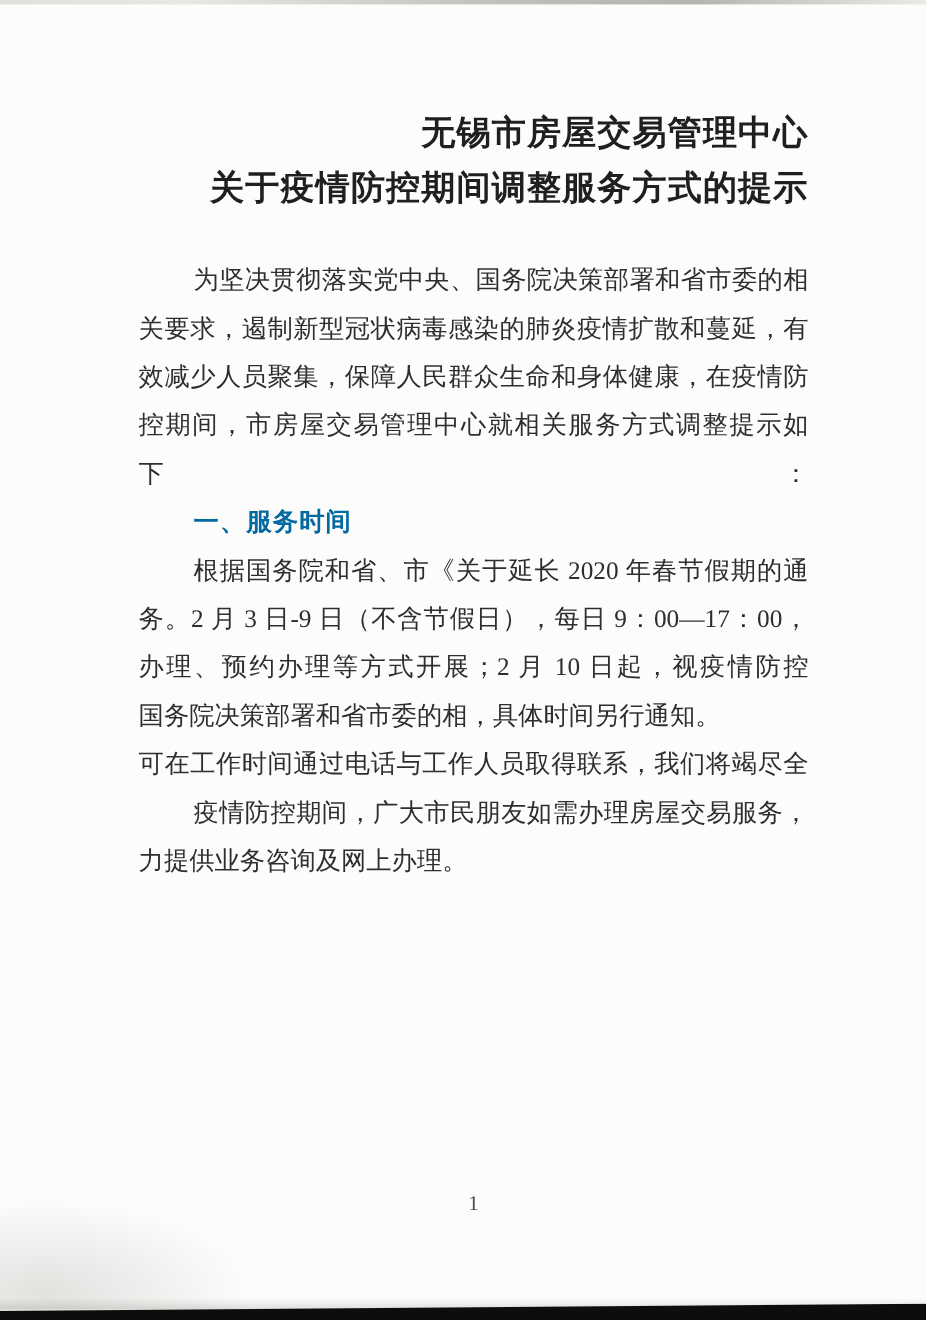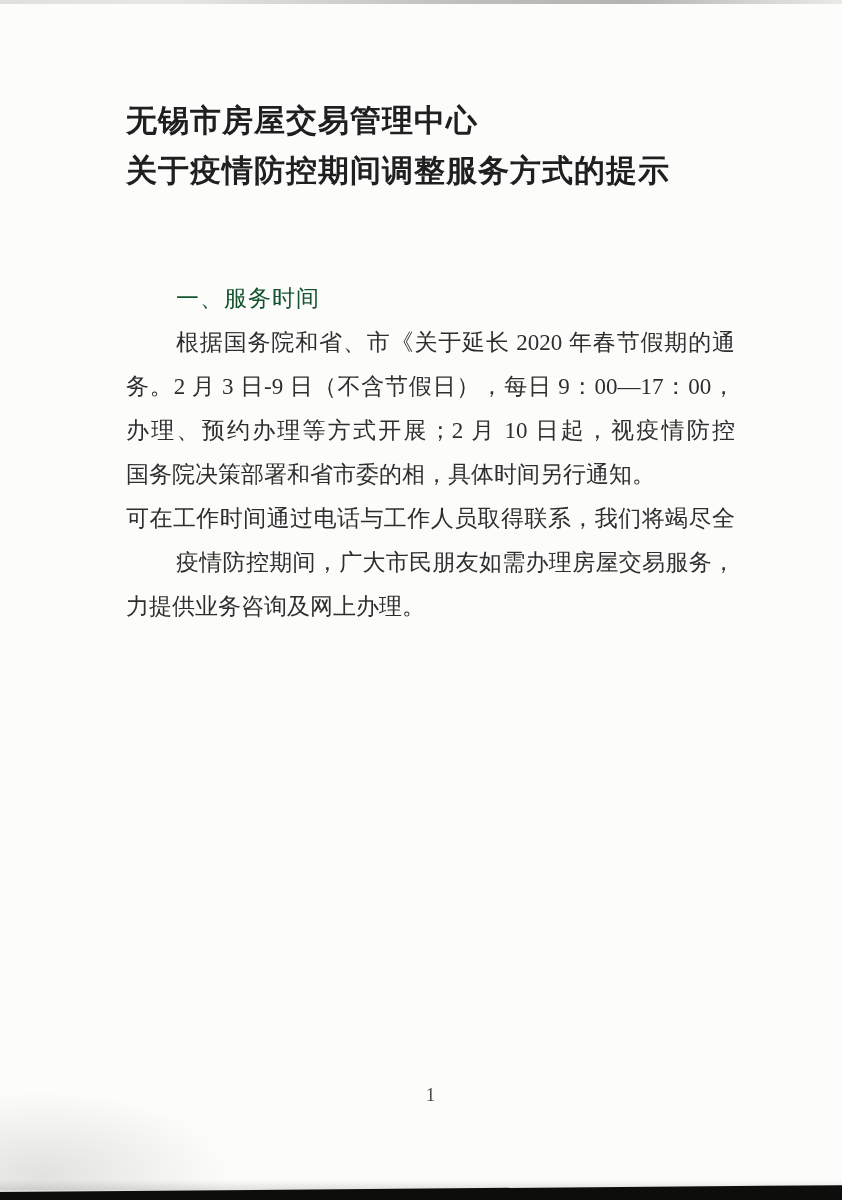--- a/index.html
+++ b/index.html
@@ -47,21 +47,21 @@
     position: absolute;
     left: 0; bottom: 10px;
     width: 230px; height: 100px;
     background: radial-gradient(ellipse at 18% 85%, rgba(120,120,112,0.20), rgba(120,120,112,0) 70%);
   }
   .title-block {
     position: absolute;
     top: 96px;
     left: 126px;
     width: 609px;
-    text-align: left;
+    text-align: right;
     font-family: "Liberation Sans", "DejaVu Sans", sans-serif;
     font-weight: bold;
     color: #1f1f1f;
   }
   .title-line {
     font-size: 31px;
     line-height: 50px;
     letter-spacing: 1px;
     white-space: nowrap;
   }
@@ -81,22 +81,22 @@
     text-align: justify;
     text-align-last: justify;
     white-space: normal;
   }
   .indent {
     text-indent: 50px;
   }
   .heading {
     height: 44px;
     line-height: 44px;
-    font-weight: normal;
-    color: #14532d;
+    font-weight: bold;
+    color: #0369a1;
     text-indent: 50px;
     letter-spacing: 1px;
   }
   .heading-1 { margin-top: 44px; }
   .heading-2 { margin-top: 49px; }
   .page-number {
     position: absolute;
     top: 1084px;
     left: 126px;
     width: 609px;
@@ -113,20 +113,26 @@
 
   <div class="top-edge"></div>
 
   <div class="title-block">
     <div class="title-line">无锡市房屋交易管理中心</div>
     <div class="title-line">关于疫情防控期间调整服务方式的提示</div>
   </div>
 
   <div class="content">
 
+    <div>
+      <div class="line justify indent">为坚决贯彻落实党中央、国务院决策部署和省市委的相</div>
+      <div class="line justify">关要求，遏制新型冠状病毒感染的肺炎疫情扩散和蔓延，有</div>
+      <div class="line justify">效减少人员聚集，保障人民群众生命和身体健康，在疫情防</div>
+      <div class="line justify">控期间，市房屋交易管理中心就相关服务方式调整提示如下：</div>
+    </div>
 
     <div class="heading heading-1">一、服务时间</div>
 
     <div>
       <div class="line justify indent">根据国务院和省、市《关于延长 2020 年春节假期的通</div>
       <div class="line justify">务。2 月 3 日-9 日（不含节假日），每日 9：00—17：00，</div>
       <div class="line justify">办理、预约办理等方式开展；2 月 10 日起，视疫情防控</div>
       <div class="line">国务院决策部署和省市委的相，具体时间另行通知。</div>
     </div>
 

